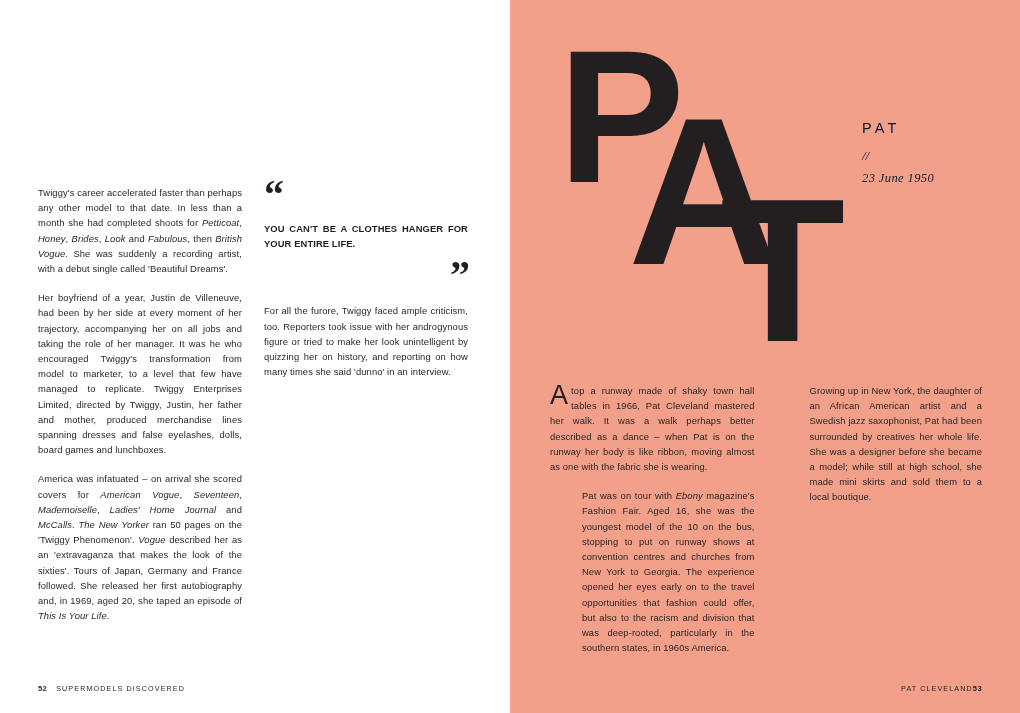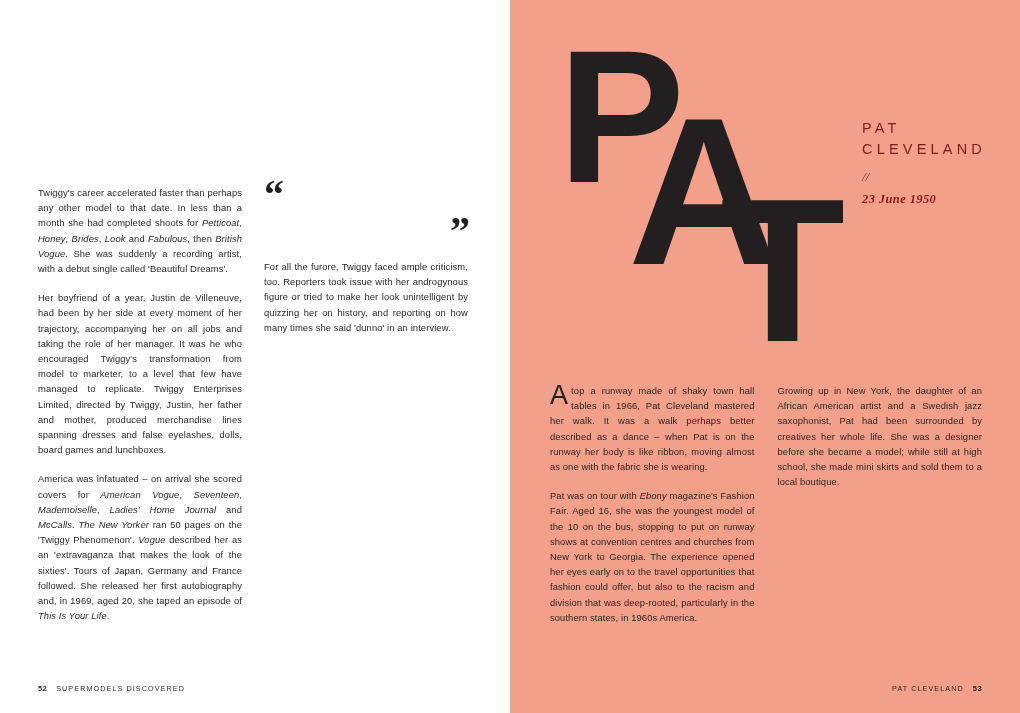--- a/index.html
+++ b/index.html
@@ -84,60 +84,59 @@
     letter-spacing: -6px;
   }
   .bn-p { left: 8px;  top: 0px;   font-size: 190px; }
   .bn-a { left: 78px; top: 68px;  font-size: 210px; }
   .bn-t { left: 170px;top: 148px; font-size: 205px; }
 
   .name-block {
     position: absolute;
     left: 352px; top: 118px;
     width: 150px;
-    color: #7f1d1d;
+    color: #0f172a;
   }
   .name-line {
     font-size: 14.5px;
     letter-spacing: 4.2px;
     line-height: 21px;
     font-weight: 400;
   }
   .name-rule {
     margin: 9px 0 7px 0;
     font-family: "Liberation Serif", serif;
     font-size: 13px;
     font-style: italic;
     letter-spacing: 0px;
   }
   .name-date {
     font-family: "Liberation Serif", serif;
     font-style: italic;
     font-size: 12.5px;
     letter-spacing: 0.4px;
-    font-weight: bold;
   }
 
   .right-cols {
     position: absolute;
     left: 40px; top: 383px;
     width: 432px;
     display: flex;
     gap: 23px;
   }
   .rcol { width: 205px; }
   .rcol p {
     margin: 0 0 14px 0;
     font-size: 9.4px;
     line-height: 15.2px;
     color: #231f20;
     text-align: justify;
     letter-spacing: 0.1px;
   }
-  .rcol p:last-child { margin-bottom: 0; }
+  .rcol p:last-child { margin-bottom: 0; margin-left: 32px; }
   .dropcap-para { position: relative; }
   .dropcap {
     float: left;
     font-family: "Liberation Sans", sans-serif;
     font-size: 27px;
     line-height: 23px;
     font-weight: 400;
     padding: 1px 3px 0 0;
     color: #231f20;
   }
@@ -156,41 +155,42 @@
   }
   .footer-text {
     font-size: 7.2px;
     letter-spacing: 1.1px;
     color: #231f20;
     text-transform: uppercase;
   }
   .footer-right {
     position: absolute;
     right: 38px; bottom: 20px;
-    display: flex; gap: 9px;
+    display: flex; gap: 0;
   }
 </style>
 </head>
 <body>
 
 <div class="spread">
 
   <div class="page-left">
 
     <div class="left-cols">
 
       <div class="col">
         <p>Twiggy's career accelerated faster than perhaps any other model to that date. In less than a month she had completed shoots for <em>Petticoat</em>, <em>Honey</em>, <em>Brides</em>, <em>Look</em> and <em>Fabulous</em>, then <em>British <em>Vogue</em></em>. She was suddenly a recording artist, with a debut single called 'Beautiful Dreams'.</p>
         <p>Her boyfriend of a year, Justin de Villeneuve, had been by her side at every moment of her trajectory, accompanying her on all jobs and taking the role of her manager. It was he who encouraged Twiggy's transformation from model to marketer, to a level that few have managed to replicate. Twiggy Enterprises Limited, directed by Twiggy, Justin, her father and mother, produced merchandise lines spanning dresses and false eyelashes, dolls, board games and lunchboxes.</p>
         <p>America was infatuated – on arrival she scored covers for <em>American <em>Vogue</em></em>, <em>Seventeen</em>, <em>Mademoiselle</em>, <em>Ladies' Home Journal</em> and <em>McCalls</em>. <em>The New Yorker</em> ran 50 pages on the 'Twiggy Phenomenon'. <em>Vogue</em> described her as an 'extravaganza that makes the look of the sixties'. Tours of Japan, Germany and France followed. She released her first autobiography and, in 1969, aged 20, she taped an episode of <em>This Is Your Life</em>.</p>
       </div>
 
       <div class="col">
         <div class="pullquote-wrap">
           <div class="q-mark q-open">“</div>
+          <p class="pullquote">YOU CAN'T BE A CLOTHES HANGER FOR YOUR ENTIRE LIFE.</p>
           <div class="q-mark q-close">”</div>
         </div>
         <p>For all the furore, Twiggy faced ample criticism, too. Reporters took issue with her androgynous figure or tried to make her look unintelligent by quizzing her on history, and reporting on how many times she said 'dunno' in an interview.</p>
       </div>
 
     </div>
 
     <div class="footer-left">
       <span class="folio">52</span>
       <span class="footer-text">SUPERMODELS DISCOVERED</span>
@@ -201,21 +201,20 @@
   <div class="page-right">
 
     <div class="bigname">
       <span class="bn-p">P</span>
       <span class="bn-a">A</span>
       <span class="bn-t">T</span>
     </div>
 
     <div class="name-block">
       <div class="name-line">PAT</div>
-      <div class="name-line">CLEVELAND</div>
       <div class="name-rule">//</div>
       <div class="name-date">23 June 1950</div>
     </div>
 
     <div class="right-cols">
 
       <div class="rcol">
         <p class="dropcap-para"><span class="dropcap">A</span><span>top a runway made of shaky town hall tables in 1966, Pat Cleveland mastered her walk. It was a walk perhaps better described as a dance – when Pat is on the runway her body is like ribbon, moving almost as one with the fabric she is wearing.</span></p>
         <p>Pat was on tour with <em>Ebony</em> magazine's Fashion Fair. Aged 16, she was the youngest model of the 10 on the bus, stopping to put on runway shows at convention centres and churches from New York to Georgia. The experience opened her eyes early on to the travel opportunities that fashion could offer, but also to the racism and division that was deep-rooted, particularly in the southern states, in 1960s America.</p>
       </div>

